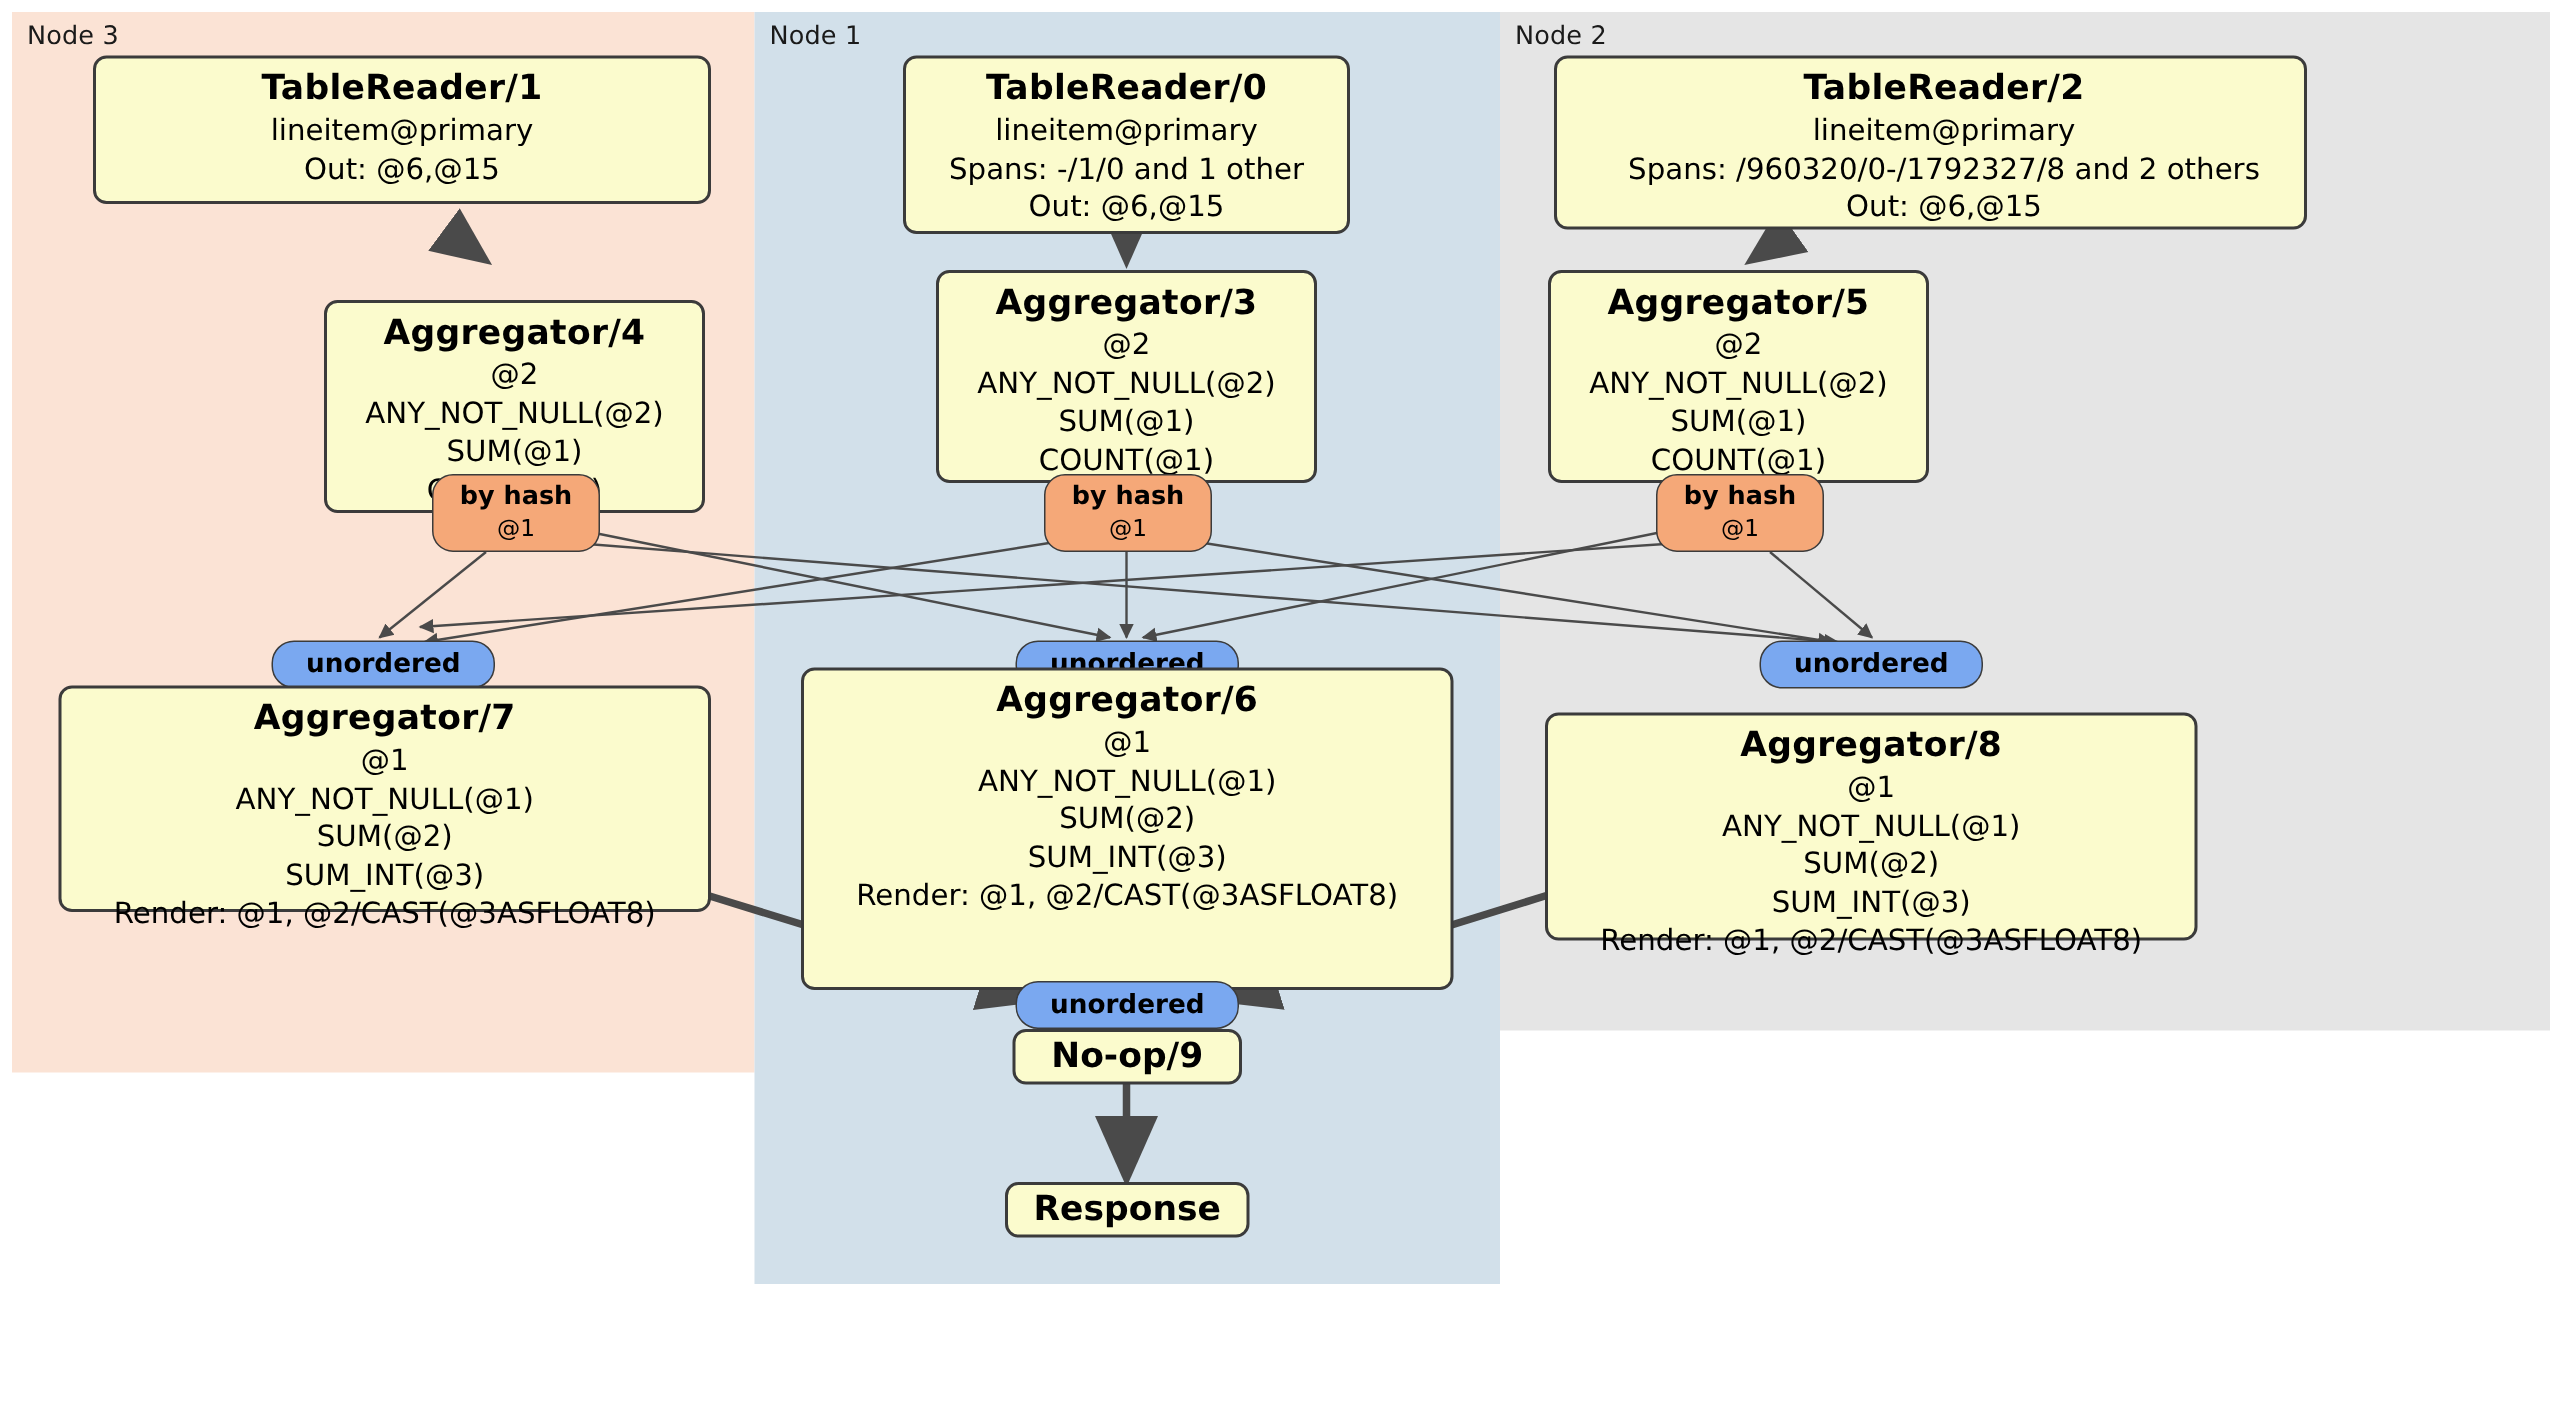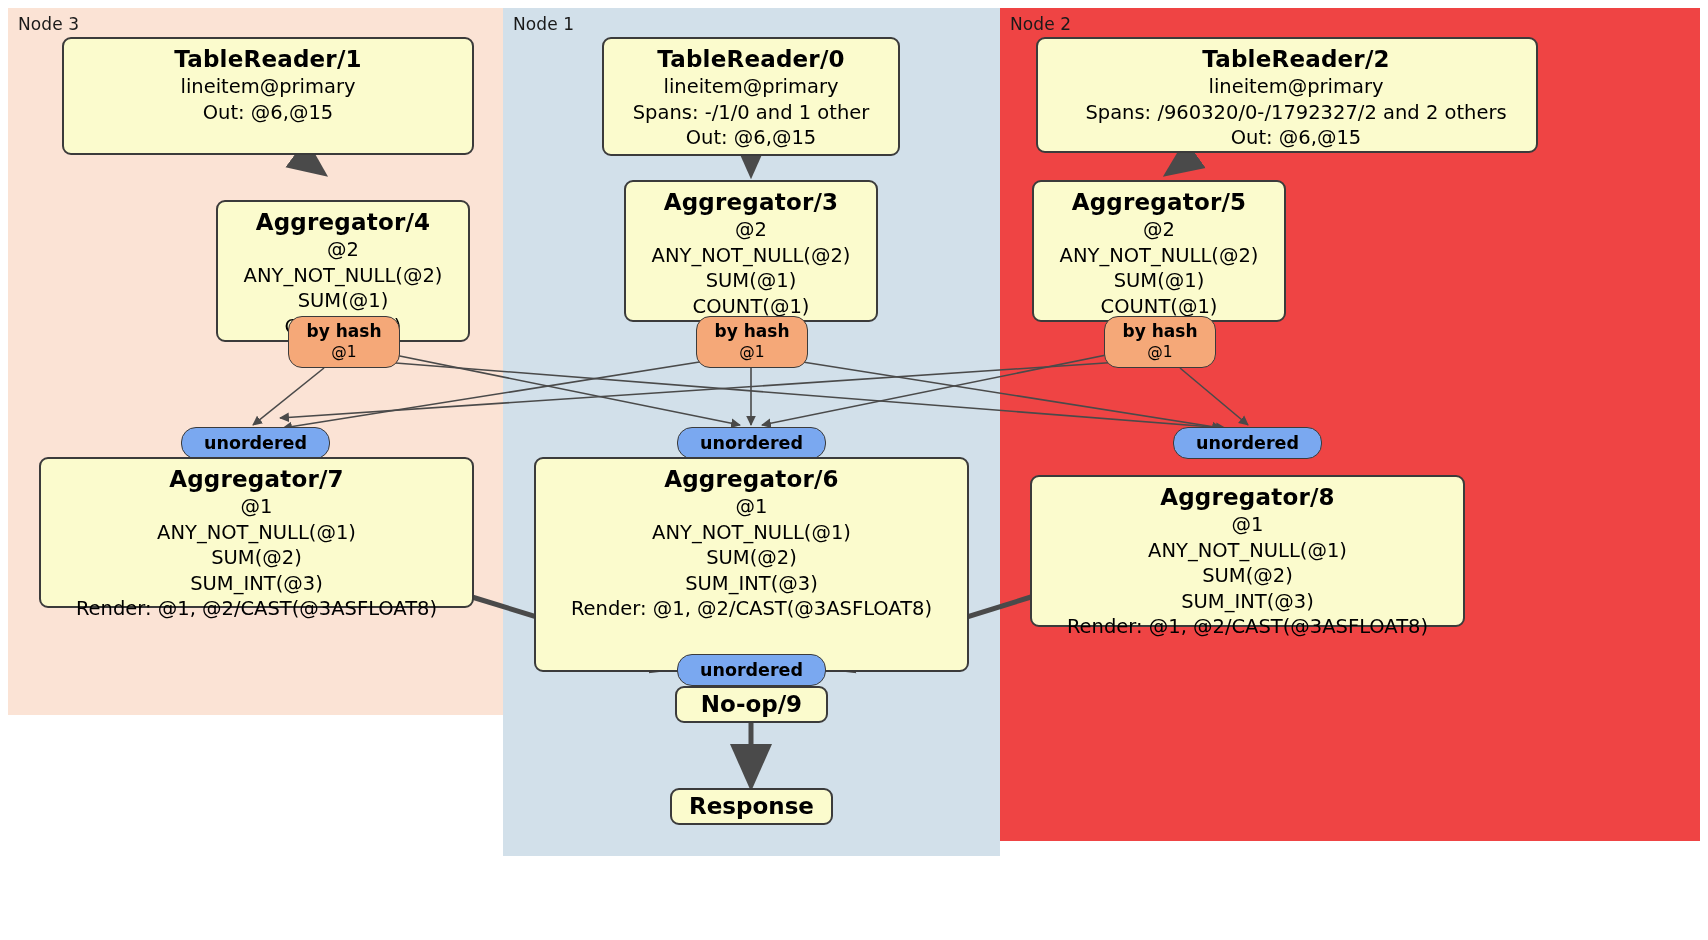--- a/index.html
+++ b/index.html
@@ -41,21 +41,21 @@
 <div id="stage">
 
   <div class="node-panel" style="left:8px;top:8px;width:495px;height:707px;background:#fbe3d5;">
     <div class="panel-label">Node 3</div>
   </div>
 
   <div class="node-panel" style="left:503px;top:8px;width:497px;height:848px;background:#d2e0ea;">
     <div class="panel-label">Node 1</div>
   </div>
 
-  <div class="node-panel" style="left:1000px;top:8px;width:700px;height:833px;background:#ef4444;text-align:right;">
+  <div class="node-panel" style="left:1000px;top:8px;width:700px;height:679px;background:#e5e5e5;text-align:right;">
     <div class="panel-label">Node 2</div>
   </div>
 
   <svg class="edges" viewBox="0 0 1708 940">
     <defs>
       <marker id="ah" markerWidth="9" markerHeight="9" refX="7.2" refY="4.5" orient="auto" markerUnits="strokeWidth">
         <path d="M0,0.6 L8,4.5 L0,8.4 z" fill="#4a4a4a"></path>
       </marker>
       <marker id="ahs" markerWidth="11" markerHeight="11" refX="8" refY="5" orient="auto" markerUnits="strokeWidth">
         <path d="M0,0.8 L9.5,5 L0,9.2 z" fill="#4a4a4a"></path>
@@ -81,37 +81,37 @@
     <path d="M1121,352 L762,425" stroke="#4a4a4a" stroke-width="1.6" fill="none" marker-end="url(#ahl)"></path>
     <path d="M1180,368 L1248,425" stroke="#4a4a4a" stroke-width="1.6" fill="none" marker-end="url(#ahl)"></path>
 
     <path d="M472,597 L693,665" stroke="#4a4a4a" stroke-width="5" fill="none" marker-end="url(#ahs)"></path>
     <path d="M751,628 L751,658" stroke="#4a4a4a" stroke-width="5" fill="none" marker-end="url(#ahs)"></path>
     <path d="M1031,597 L812,665" stroke="#4a4a4a" stroke-width="5" fill="none" marker-end="url(#ahs)"></path>
 
     <path d="M751,722 L751,784" stroke="#4a4a4a" stroke-width="5" fill="none" marker-end="url(#ahs)"></path>
   </svg>
 
-  <div class="proc" style="left:62px;top:37px;width:412px;height:118px;">
+  <div class="proc" style="left:62px;top:37px;width:412px;height:99px;">
     <div class="ttl">TableReader/1</div>
     <div class="ln">lineitem@primary</div>
     <div class="ln">Out: @6,@15</div>
   </div>
 
   <div class="proc" style="left:602px;top:37px;width:298px;height:119px;">
     <div class="ttl">TableReader/0</div>
     <div class="ln">lineitem@primary</div>
     <div class="ln">Spans: -/1/0 and 1 other</div>
     <div class="ln">Out: @6,@15</div>
   </div>
 
   <div class="proc" style="left:1036px;top:37px;width:502px;height:116px;padding-left:28px;">
     <div class="ttl">TableReader/2</div>
     <div class="ln">lineitem@primary</div>
-    <div class="ln">Spans: /960320/0-/1792327/2 and 2 others</div>
+    <div class="ln">Spans: /960320/0-/1792327/8 and 2 others</div>
     <div class="ln">Out: @6,@15</div>
   </div>
 
   <div class="proc" style="left:216px;top:180px;width:254px;height:142px;margin-top:20px;">
     <div class="ttl">Aggregator/4</div>
     <div class="ln">@2</div>
     <div class="ln">ANY_NOT_NULL(@2)</div>
     <div class="ln">SUM(@1)</div>
     <div class="ln">COUNT(@1)</div>
   </div>
@@ -161,21 +161,21 @@
 
   <div class="proc" style="left:39px;top:457px;width:435px;height:151px;">
     <div class="ttl">Aggregator/7</div>
     <div class="ln">@1</div>
     <div class="ln">ANY_NOT_NULL(@1)</div>
     <div class="ln">SUM(@2)</div>
     <div class="ln">SUM_INT(@3)</div>
     <div class="ln">Render: @1, @2/CAST(@3ASFLOAT8)</div>
   </div>
 
-  <div class="proc" style="left:534px;top:457px;width:435px;height:215px;">
+  <div class="proc" style="left:534px;top:445px;width:435px;height:215px;">
     <div class="ttl">Aggregator/6</div>
     <div class="ln">@1</div>
     <div class="ln">ANY_NOT_NULL(@1)</div>
     <div class="ln">SUM(@2)</div>
     <div class="ln">SUM_INT(@3)</div>
     <div class="ln">Render: @1, @2/CAST(@3ASFLOAT8)</div>
   </div>
 
   <div class="proc" style="left:1030px;top:475px;width:435px;height:152px;">
     <div class="ttl">Aggregator/8</div>

